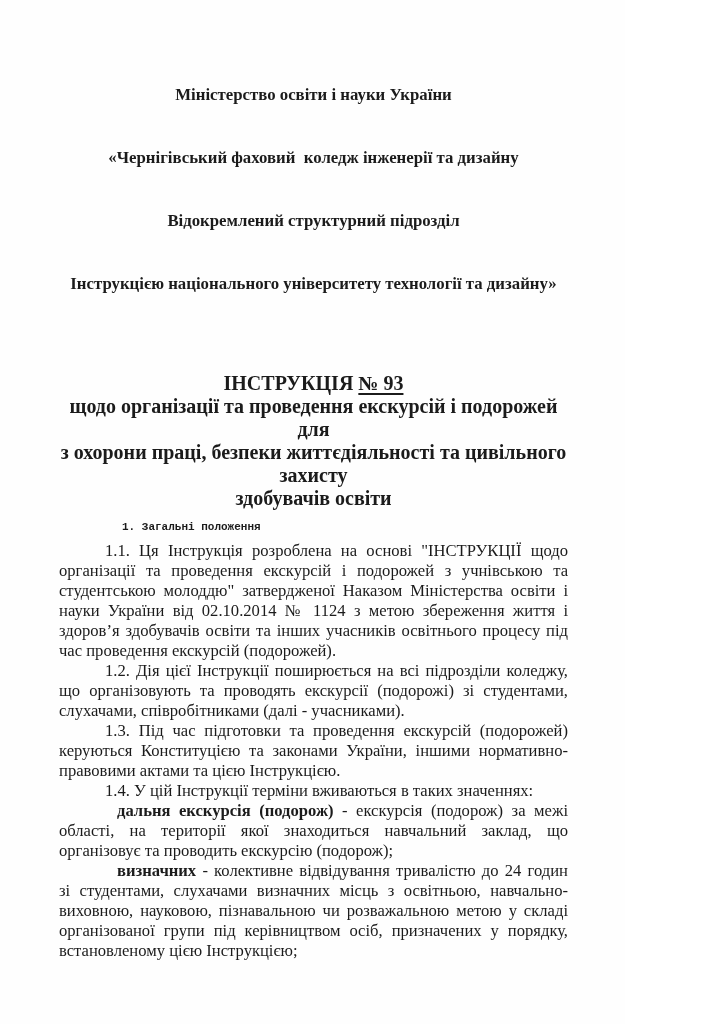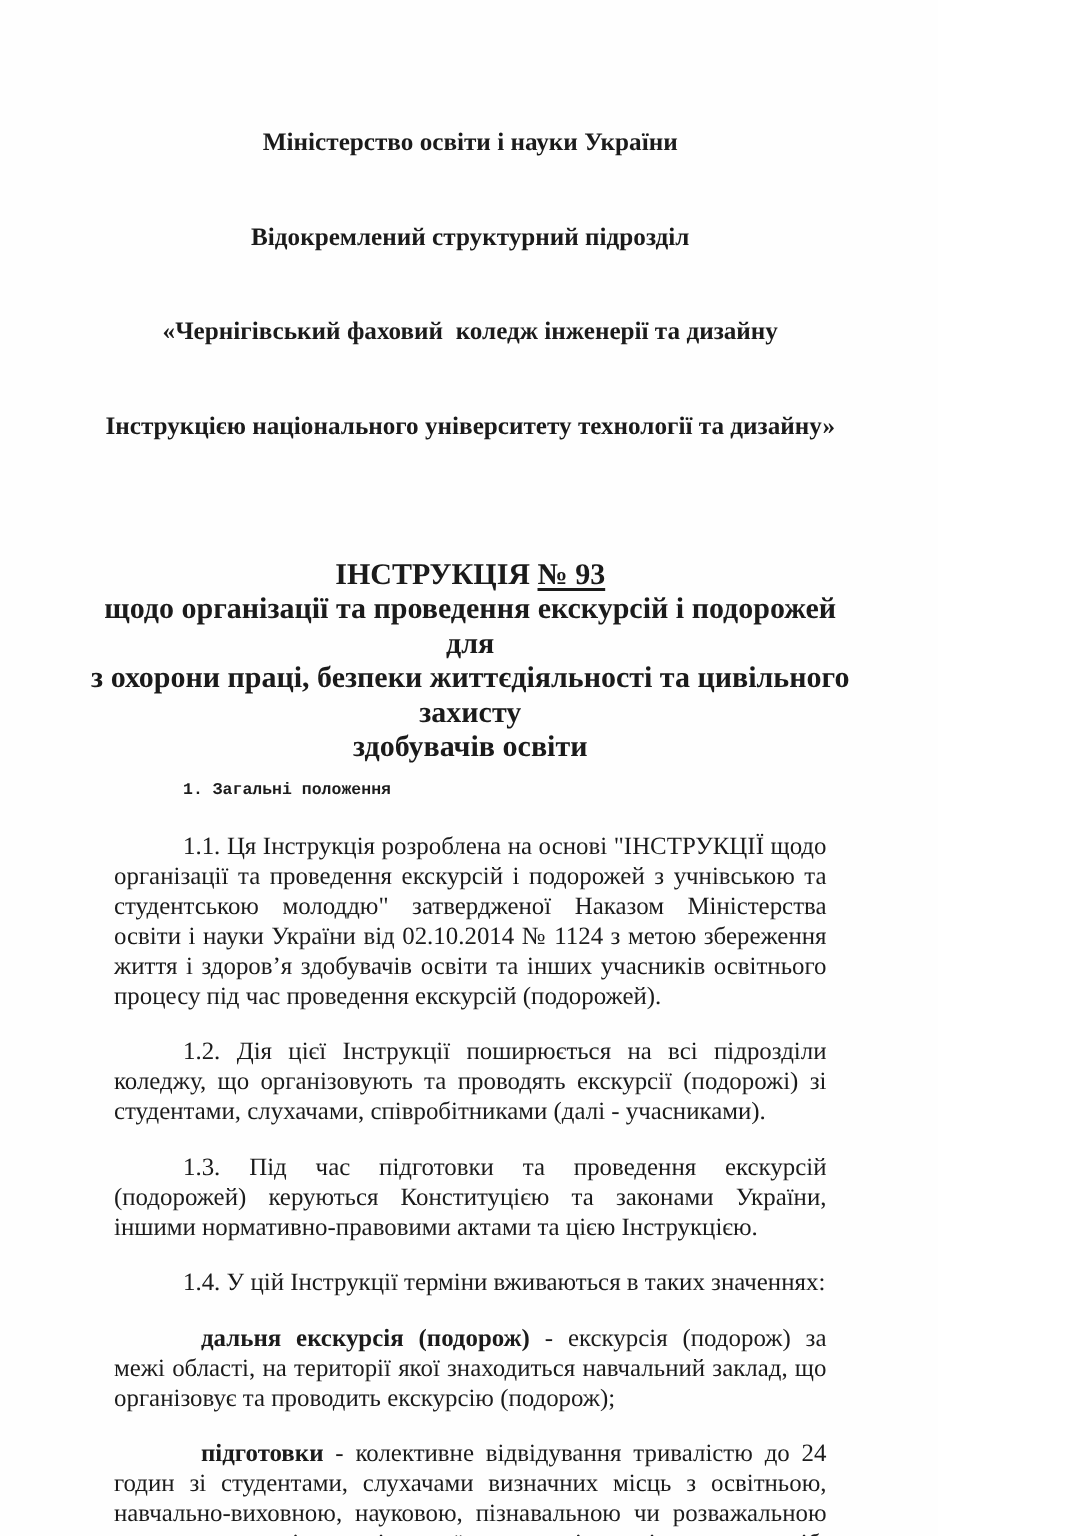--- a/index.html
+++ b/index.html
@@ -55,53 +55,53 @@
     font-size: 11px;
     line-height: 20px;
     font-family: Liberation Mono, monospace;
   }
   .doc-body {
     font-size: 16.6px;
     line-height: 20px;
     text-align: justify;
   }
   .doc-body p {
-    margin: 17px;
+    margin: 0;
     padding: 0;
   }
   .para.num  { text-indent: 46px; }
   .para.term { text-indent: 58px; }
   .para b { font-weight: bold; }
 </style>
 </head>
 <body>
 
 <div class="page">
   <div class="content">
 
     <div class="doc-header">
       <div>Міністерство освіти і науки України</div>
+      <div>«Чернігівський фаховий  коледж інженерії та дизайну</div>
       <div>Відокремлений структурний підрозділ</div>
-      <div>«Чернігівський фаховий  коледж інженерії та дизайну</div>
       <div>Інструкцією національного університету технології та дизайну»</div>
     </div>
 
 
     <div class="doc-title">
       <div><span>ІНСТРУКЦІЯ </span><span class="underline">№ 93</span></div>
       <div>щодо організації та проведення екскурсій і подорожей для</div>
       <div>з охорони праці, безпеки життєдіяльності та цивільного захисту</div>
       <div>здобувачів освіти</div>
     </div>
 
     <div class="section-heading">1. Загальні положення</div>
 
     <div class="doc-body">
         <p class="para num"><span>1.1. Ця Інструкція розроблена на основі "ІНСТРУКЦІЇ щодо організації та проведення екскурсій і подорожей з учнівською та студентською молоддю" затвердженої Наказом Міністерства освіти і науки України від 02.10.2014 № 1124 з метою збереження життя і здоров’я здобувачів освіти та інших учасників освітнього процесу під час проведення екскурсій (подорожей).</span></p>
         <p class="para num"><span>1.2. Дія цієї Інструкції поширюється на всі підрозділи коледжу, що організовують та проводять екскурсії  (подорожі) зі студентами, слухачами, співробітниками (далі - учасниками).</span></p>
         <p class="para num"><span>1.3. Під час підготовки та проведення екскурсій (подорожей) керуються Конституцією та законами України, іншими нормативно-правовими актами та цією Інструкцією.</span></p>
         <p class="para num"><span>1.4. У цій Інструкції терміни вживаються в таких значеннях:</span></p>
         <p class="para term"><b>дальня екскурсія (подорож)</b><span> - екскурсія (подорож) за межі області, на території якої знаходиться навчальний заклад, що організовує та проводить екскурсію (подорож);</span></p>
-        <p class="para term"><b>підготовки</b><span> - колективне відвідування тривалістю до 24 годин зі студентами, слухачами визначних місць з освітньою, навчально-виховною, науковою, пізнавальною чи розважальною метою у складі організованої групи під керівництвом осіб, призначених у порядку, встановленому цією Інструкцією;</span></p>
+        <p class="para term"><b>визначних</b><span> - колективне відвідування тривалістю до 24 годин зі студентами, слухачами визначних місць з освітньою, навчально-виховною, науковою, пізнавальною чи розважальною метою у складі організованої групи під керівництвом осіб, призначених у порядку, встановленому цією Інструкцією;</span></p>
       </div>
 
   </div>
 </div>
 
 </body></html>

